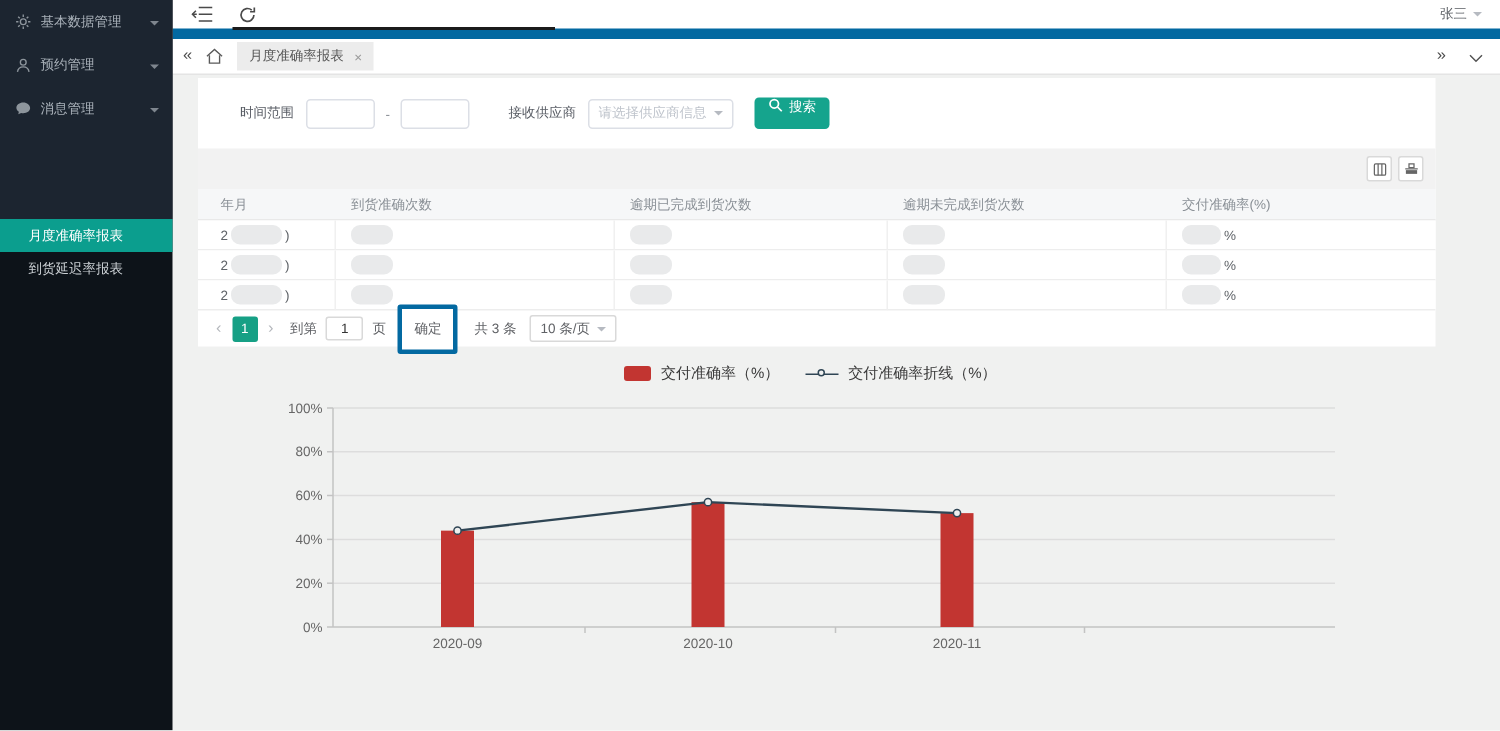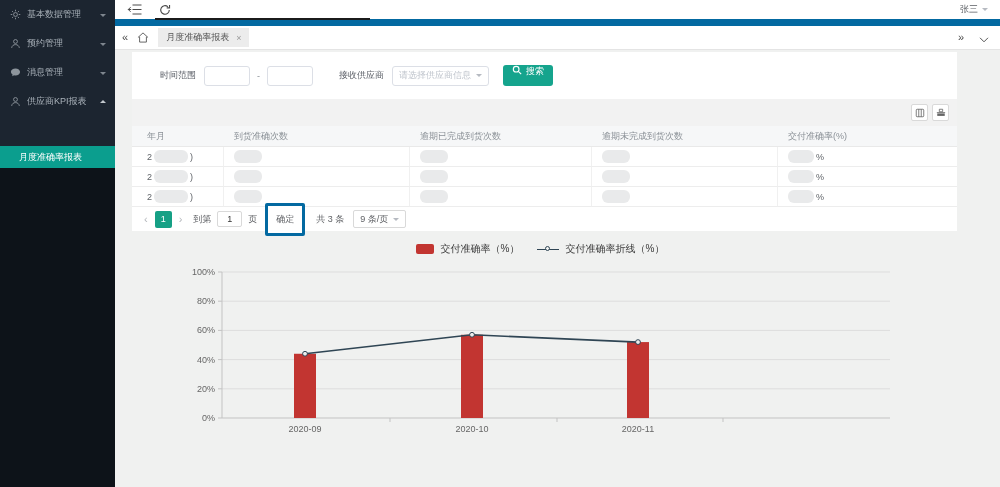--- a/index.html
+++ b/index.html
@@ -129,32 +129,27 @@
         <span class="grow">预约管理</span>
         <i class="tri down"></i>
       </div>
       <div class="menu-item">
         <svg width="11" height="11" viewBox="0 0 12 12">
             <path d="M6 1.5c-2.8 0-5 1.7-5 3.8 0 1.2.7 2.2 1.8 2.9L2.4 10l2.1-.9c.5.1 1 .2 1.5.2 2.8 0 5-1.7 5-3.8s-2.2-4-5-4z" fill="#8d959c"></path>
           </svg>
         <span class="grow">消息管理</span>
         <i class="tri down"></i>
       </div>
-      <div class="menu-item">
-        <svg width="11" height="11" viewBox="0 0 12 12" fill="none" stroke="#8d959c">
-            <circle cx="6" cy="3.8" r="2.1"></circle>
-            <path d="M1.8 10.8c.4-2.4 2-3.6 4.2-3.6s3.8 1.2 4.2 3.6"></path>
-          </svg>
-        <span class="grow">供应商KPI报表</span>
-        <i class="tri up"></i>
-      </div>
     </div>
     <div class="submenu">
       <div class="submenu-item active">
         <span>月度准确率报表</span>
+      </div>
+      <div class="submenu-item">
+        <span>到货延迟率报表</span>
       </div>
     </div>
   </aside>
 
   <header class="topbar">
     <span class="tb-icon collapse">
       <svg width="15" height="11" viewBox="0 0 15 11" fill="none" stroke="#4a4a4a">
           <path d="M5.5 1h9M5.5 5.5h9M5.5 10h9M1.2 5.5h3"></path>
           <path d="M3.6 3.2L1.3 5.5l2.3 2.3"></path>
         </svg>
@@ -305,21 +300,21 @@
       <div class="pager">
         <span class="pg-arrow">‹</span>
         <span class="pg-cur">1</span>
         <span class="pg-arrow pg-next">›</span>
         <span class="pg-jump-label">到第</span>
         <input class="pg-input" value="1" style="">
         <span class="pg-unit">页</span>
         <button class="pg-confirm">确定</button>
         <span class="pg-total">共 3 条</span>
         <div class="pg-size">
-          <span>9 条/页</span>
+          <span>10 条/页</span>
           <i class="tri-sm"></i>
         </div>
       </div>
     </section>
 
     <div class="legend">
       <span class="sw" id="legend-bar-swatch" style="background: rgb(194, 53, 49);"></span>
       <span>交付准确率（%）</span>
       <span class="lw" id="legend-line-swatch" style="background: rgb(47, 69, 84);">
           <i style="border-color: rgb(47, 69, 84);"></i>

